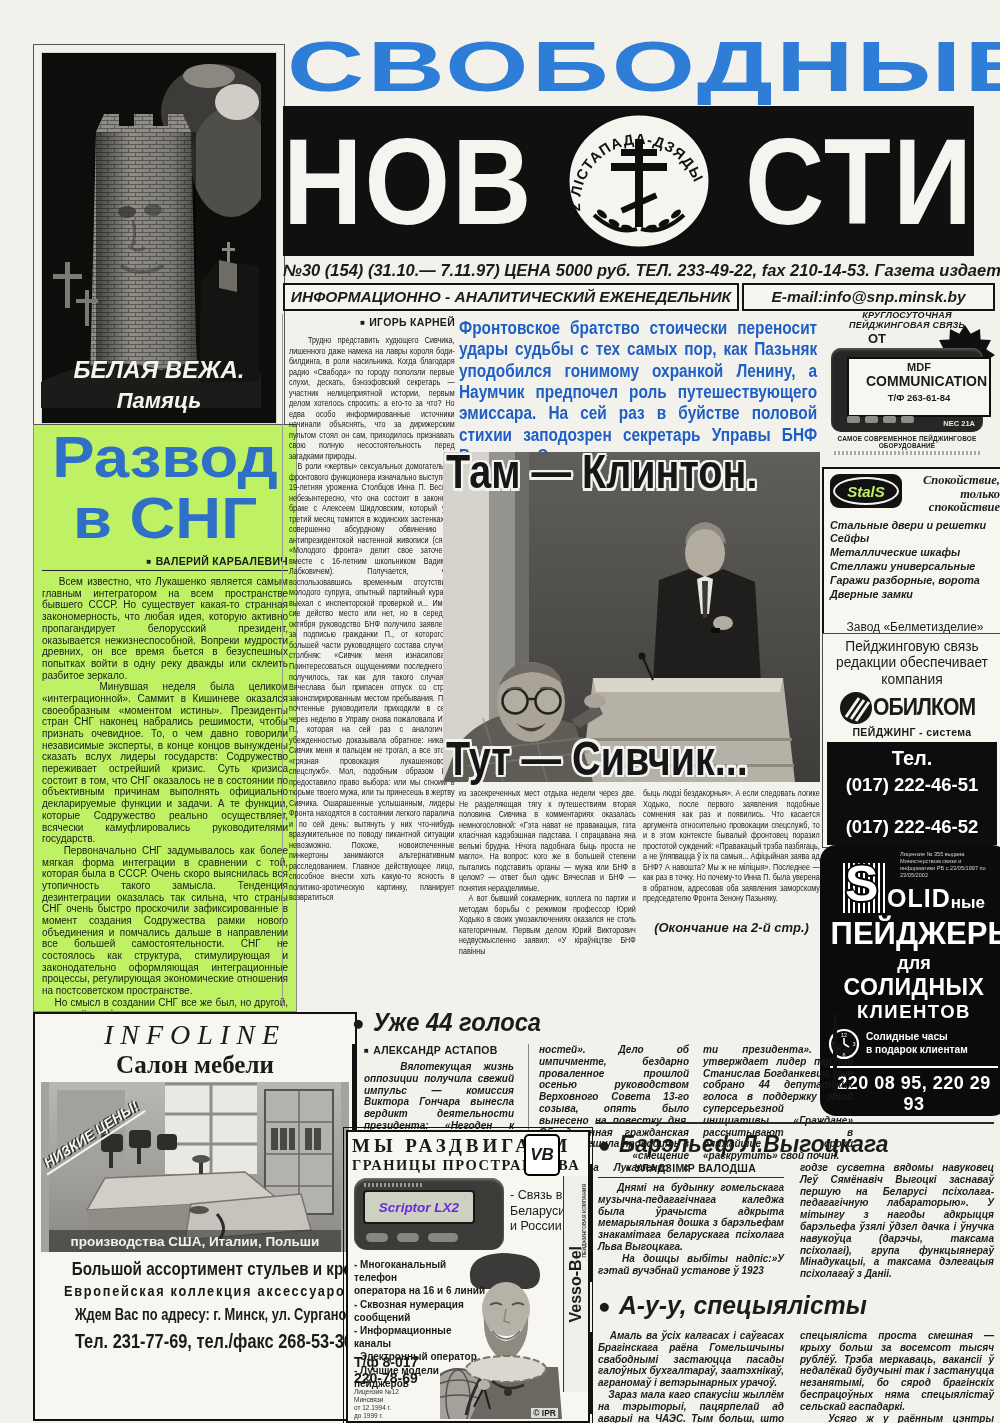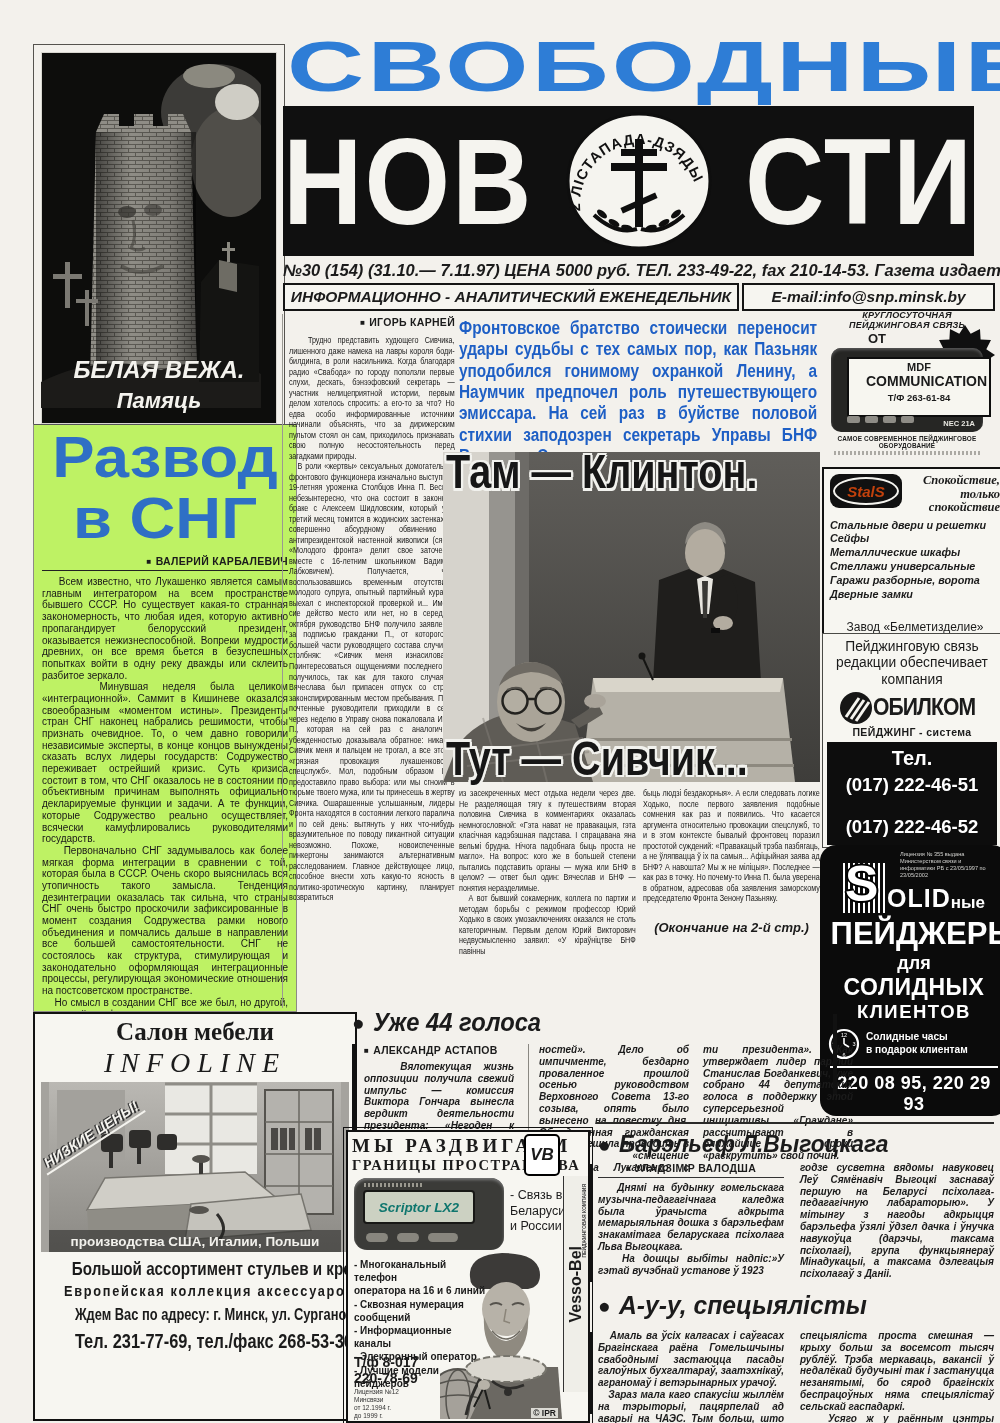--- a/index.html
+++ b/index.html
@@ -230,21 +230,21 @@
       <div style="position:absolute;right:8px;bottom:4px;color:#e8e7e1;font-size:7.5px;font-weight:bold;">NEC 21A</div>
     </div>
     <div style="font-size:6.4px;font-weight:bold;text-align:center;margin-top:3px;letter-spacing:.2px;">САМОЕ СОВРЕМЕННОЕ ПЕЙДЖИНГОВОЕ ОБОРУДОВАНИЕ</div>
     <div style="width:86%;height:4px;margin:2px auto 0;background:repeating-linear-gradient(90deg,#84827c 0 2px,transparent 2px 4px);opacity:.65;"></div>
   </div>
 
   <div class="abs stals" style="left:822px;top:467px;width:170px;height:158px;">
     <div style="display:flex;justify-content:space-between;align-items:flex-start;">
       <div style="width:72px;height:34px;background:#111;border-radius:9px;position:relative;flex:none;">
         <div style="position:absolute;inset:3px;border:2px solid #f5f4ef;border-radius:50%;"></div>
-        <div style="position:absolute;inset:0;display:flex;align-items:center;justify-content:center;color:#c2410c;font-weight:bold;font-style:italic;font-size:15px;">StalS</div>
+        <div style="position:absolute;inset:0;display:flex;align-items:center;justify-content:center;color:#bef264;font-weight:bold;font-style:italic;font-size:15px;">StalS</div>
       </div>
       <div class="serifF" style="font-size:12.5px;font-weight:bold;font-style:italic;text-align:right;line-height:1.08;white-space:pre-line;">Спокойствие,
 только
 спокойствие</div>
     </div>
     <div class="bi" style="font-size:10.8px;line-height:1.28;white-space:pre-line;margin-top:4px;">Стальные двери и решетки
 Сейфы
 Металлические шкафы
 Стеллажи универсальные
 Гаражи разборные, ворота
@@ -300,22 +300,22 @@
         <line x1="16" y1="16" x2="21" y2="19" stroke="#fff" stroke-width="1.6"></line>
       </svg>
       <div style="font-size:10.2px;font-weight:bold;line-height:1.25;white-space:pre-line;">Солидные часы
 в подарок клиентам</div>
     </div>
     <div style="border-top:2.5px solid #fff;margin:6px 2px 5px;"></div>
     <div style="font-size:18px;font-weight:bold;letter-spacing:.5px;">220 08 95, 220 29 93</div>
   </div>
 
   <div class="abs infoline" style="left:33px;top:1012px;width:308px;height:397px;">
+    <div class="serifF" style="font-size:28px;font-style:italic;letter-spacing:7px;margin-top:1px;">INFOLINE</div>
     <div class="serifF" style="font-size:25px;font-weight:bold;">Салон мебели</div>
-    <div class="serifF" style="font-size:28px;font-style:italic;letter-spacing:7px;margin-top:1px;">INFOLINE</div>
     <div style="position:relative;height:170px;margin-top:3px;background:#a5a39e;overflow:hidden;">
       <svg width="292" height="170" viewBox="0 0 292 170">
         <defs>
             <linearGradient id="ofl" x1="0" y1="0" x2="0" y2="1">
               <stop offset="0" stop-color="#bab8b3"></stop>
               <stop offset="1" stop-color="#8b8984"></stop>
             </linearGradient>
           </defs>
         <rect width="292" height="170" fill="url(#ofl)"></rect>
         <rect x="116" y="2" width="92" height="90" fill="#e9e8e3"></rect>
@@ -378,21 +378,21 @@
   <div class="abs vesso" style="left:346px;top:1130px;width:240px;height:289px;">
     <div style="position:relative;width:100%;height:100%;">
       <div class="serifF" style="position:absolute;left:4px;top:3px;width:196px;text-align:center;font-size:19px;font-weight:bold;letter-spacing:4px;white-space:nowrap;">МЫ РАЗДВИГАЕМ</div>
       <div class="serifF" style="position:absolute;left:4px;top:25px;width:196px;text-align:center;font-size:14.5px;font-weight:bold;letter-spacing:1.5px;white-space:nowrap;">ГРАНИЦЫ ПРОСТРАНСТВА</div>
       <div style="position:absolute;right:28px;top:2px;width:32px;height:38px;border:2px solid #000000;border-radius:5px;background:#fff;display:flex;align-items:center;justify-content:center;">
         <span style="font-weight:bold;font-style:italic;font-size:17px;">VB</span>
       </div>
       <div style="position:absolute;left:6px;top:46px;width:150px;height:72px;background:#3b3b38;border-radius:13px;box-shadow:inset 0 2px 3px #777;">
         <div style="position:absolute;left:10px;top:5px;width:60px;height:4px;background:repeating-linear-gradient(90deg,#9a988f 0 2px,transparent 2px 4px);"></div>
         <div style="position:absolute;left:9px;top:12px;width:108px;height:30px;background:#ccd1c2;border:2px solid #181816;border-radius:4px;display:flex;align-items:center;justify-content:center;">
-          <span style="font-style:italic;font-weight:bold;font-size:13.5px;color:#0f766e;">Scriptor LX2</span>
+          <span style="font-style:italic;font-weight:bold;font-size:13.5px;color:#6d28d9;">Scriptor LX2</span>
         </div>
         <div style="position:absolute;left:12px;bottom:8px;display:flex;gap:9px;">
           <span style="width:22px;height:9px;background:#88867e;border-radius:5px;display:inline-block;"></span>
           <span style="width:22px;height:9px;background:#88867e;border-radius:5px;display:inline-block;"></span>
           <span style="width:30px;height:9px;background:#88867e;border-radius:5px;display:inline-block;"></span>
         </div>
       </div>
       <div style="position:absolute;left:162px;top:56px;font-size:12.5px;line-height:1.25;white-space:pre-line;">- Связь в
 Беларуси
 и России</div>

